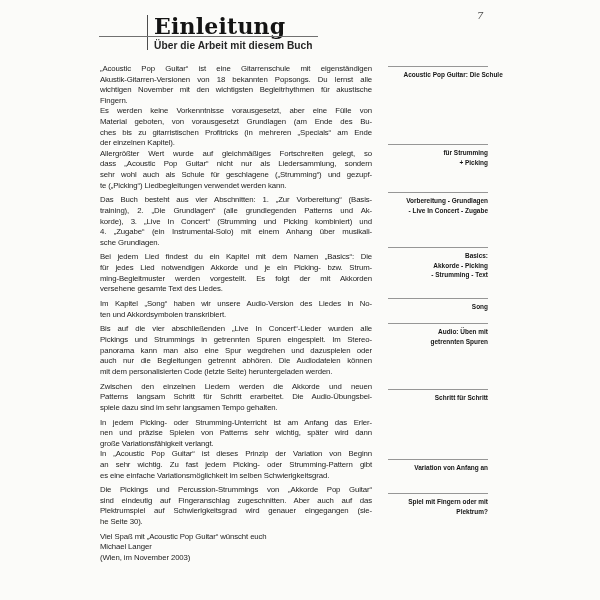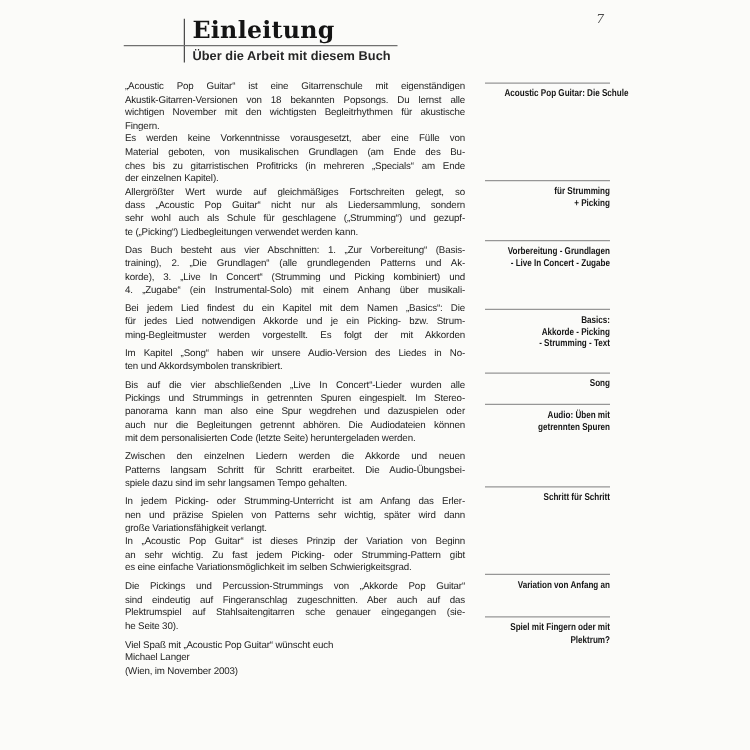--- a/index.html
+++ b/index.html
@@ -16,21 +16,21 @@
     font-family: "DejaVu Serif", serif; font-style: italic;
     font-size: 10px; color: #4a4a4a;
   }
   .title-vline {
     position: absolute; left: 147px; top: 15px;
     width: 1px; height: 35px; background: #4d4d4d;
   }
   .page-title {
     position: absolute; left: 154px; top: 15px; margin: 0;
     font-family: "DejaVu Serif", serif; font-weight: bold;
-    font-size: 19px; line-height: 1; letter-spacing: 0.2px;
+    font-size: 22px; line-height: 1; letter-spacing: 0.2px;
     color: #141414;
   }
   .title-hline {
     position: absolute; left: 99px; top: 36px;
     width: 219px; height: 1px; background: #707070;
   }
   .page-subtitle {
     position: absolute; left: 154px; top: 39.5px;
     font-size: 10.2px; font-weight: bold; color: #262626;
     letter-spacing: 0.05px; white-space: nowrap;
@@ -76,38 +76,40 @@
   <div class="title-hline"></div>
   <div class="page-subtitle">Über die Arbeit mit diesem Buch</div>
 
   <main class="body-col" id="bodyCol">
       <div class="para">
         <div class="bline">„Acoustic Pop Guitar“ ist eine Gitarrenschule mit eigenständigen</div>
         <div class="bline">Akustik-Gitarren-Versionen von 18 bekannten Popsongs. Du lernst alle</div>
         <div class="bline">wichtigen November mit den wichtigsten Begleitrhythmen für akustische</div>
         <div class="bline nj">Fingern.</div>
         <div class="bline">Es werden keine Vorkenntnisse vorausgesetzt, aber eine Fülle von</div>
-        <div class="bline">Material geboten, von musikalischen Grundlagen (am Ende des Bu-</div>
+        <div class="bline">Material geboten, von vorausgesetzt Grundlagen (am Ende des Bu-</div>
         <div class="bline">ches bis zu gitarristischen Profitricks (in mehreren „Specials“ am Ende</div>
         <div class="bline nj">der einzelnen Kapitel).</div>
         <div class="bline">Allergrößter Wert wurde auf gleichmäßiges Fortschreiten gelegt, so</div>
         <div class="bline">dass „Acoustic Pop Guitar“ nicht nur als Liedersammlung, sondern</div>
         <div class="bline">sehr wohl auch als Schule für geschlagene („Strumming“) und gezupf-</div>
         <div class="bline nj">te („Picking“) Liedbegleitungen verwendet werden kann.</div>
       </div>
       <div class="para">
         <div class="bline">Das Buch besteht aus vier Abschnitten: 1. „Zur Vorbereitung“ (Basis-</div>
         <div class="bline">training), 2. „Die Grundlagen“ (alle grundlegenden Patterns und Ak-</div>
         <div class="bline">korde), 3. „Live In Concert“ (Strumming und Picking kombiniert) und</div>
         <div class="bline">4. „Zugabe“ (ein Instrumental-Solo) mit einem Anhang über musikali-</div>
+        <div class="bline nj">sche Grundlagen.</div>
       </div>
       <div class="para">
         <div class="bline">Bei jedem Lied findest du ein Kapitel mit dem Namen „Basics“: Die</div>
         <div class="bline">für jedes Lied notwendigen Akkorde und je ein Picking- bzw. Strum-</div>
         <div class="bline">ming-Begleitmuster werden vorgestellt. Es folgt der mit Akkorden</div>
+        <div class="bline nj">versehene gesamte Text des Liedes.</div>
       </div>
       <div class="para">
         <div class="bline">Im Kapitel „Song“ haben wir unsere Audio-Version des Liedes in No-</div>
         <div class="bline nj">ten und Akkordsymbolen transkribiert.</div>
       </div>
       <div class="para">
         <div class="bline">Bis auf die vier abschließenden „Live In Concert“-Lieder wurden alle</div>
         <div class="bline">Pickings und Strummings in getrennten Spuren eingespielt. Im Stereo-</div>
         <div class="bline">panorama kann man also eine Spur wegdrehen und dazuspielen oder</div>
         <div class="bline">auch nur die Begleitungen getrennt abhören. Die Audiodateien können</div>
@@ -122,21 +124,21 @@
         <div class="bline">In jedem Picking- oder Strumming-Unterricht ist am Anfang das Erler-</div>
         <div class="bline">nen und präzise Spielen von Patterns sehr wichtig, später wird dann</div>
         <div class="bline nj">große Variationsfähigkeit verlangt.</div>
         <div class="bline">In „Acoustic Pop Guitar“ ist dieses Prinzip der Variation von Beginn</div>
         <div class="bline">an sehr wichtig. Zu fast jedem Picking- oder Strumming-Pattern gibt</div>
         <div class="bline nj">es eine einfache Variationsmöglichkeit im selben Schwierigkeitsgrad.</div>
       </div>
       <div class="para">
         <div class="bline">Die Pickings und Percussion-Strummings von „Akkorde Pop Guitar“</div>
         <div class="bline">sind eindeutig auf Fingeranschlag zugeschnitten. Aber auch auf das</div>
-        <div class="bline">Plektrumspiel auf Stahlsaitengitarren sche genauer eingegangen (sie-</div>
+        <div class="bline">Plektrumspiel auf Schwierigkeitsgrad wird genauer eingegangen (sie-</div>
         <div class="bline nj">he Seite 30).</div>
       </div>
       <div class="para">
         <div class="bline nj">Viel Spaß mit „Acoustic Pop Guitar“ wünscht euch</div>
         <div class="bline nj">Michael Langer</div>
         <div class="bline nj">(Wien, im November 2003)</div>
       </div>
     </main>
 
   <aside class="margin-col" id="marginCol">

